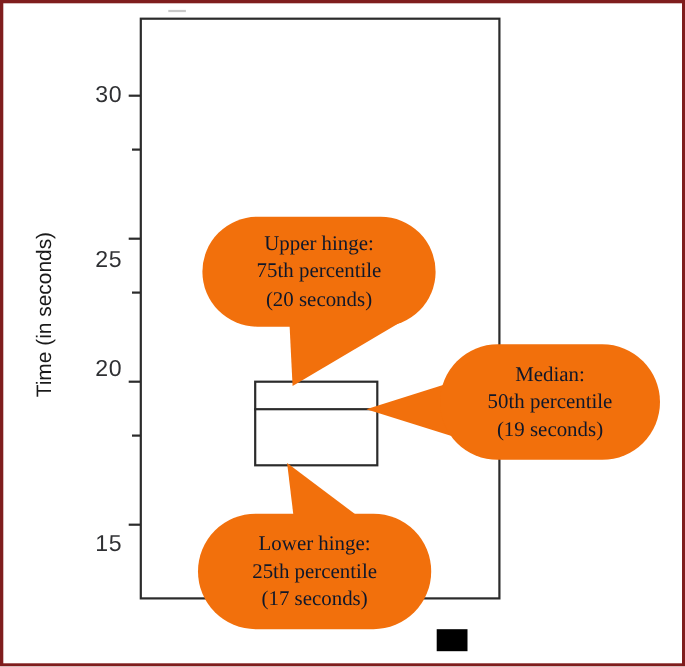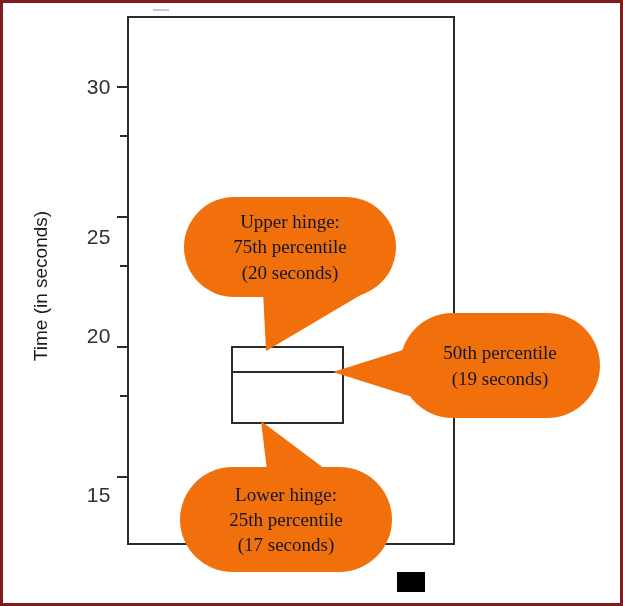--- a/index.html
+++ b/index.html
@@ -199,20 +199,21 @@
   <div class="callout" id="callout-upper">
     <span class="ctext">
       <span class="cline">Upper hinge:</span>
       <span class="cline">75th percentile</span>
       <span class="cline">(20 seconds)</span>
     </span>
   </div>
 
   <div class="callout" id="callout-median">
     <span class="ctext">
+      <span class="cline">Median:</span>
       <span class="cline">50th percentile</span>
       <span class="cline">(19 seconds)</span>
     </span>
   </div>
 
   <div class="callout" id="callout-lower">
     <span class="ctext">
       <span class="cline">Lower hinge:</span>
       <span class="cline">25th percentile</span>
       <span class="cline">(17 seconds)</span>

